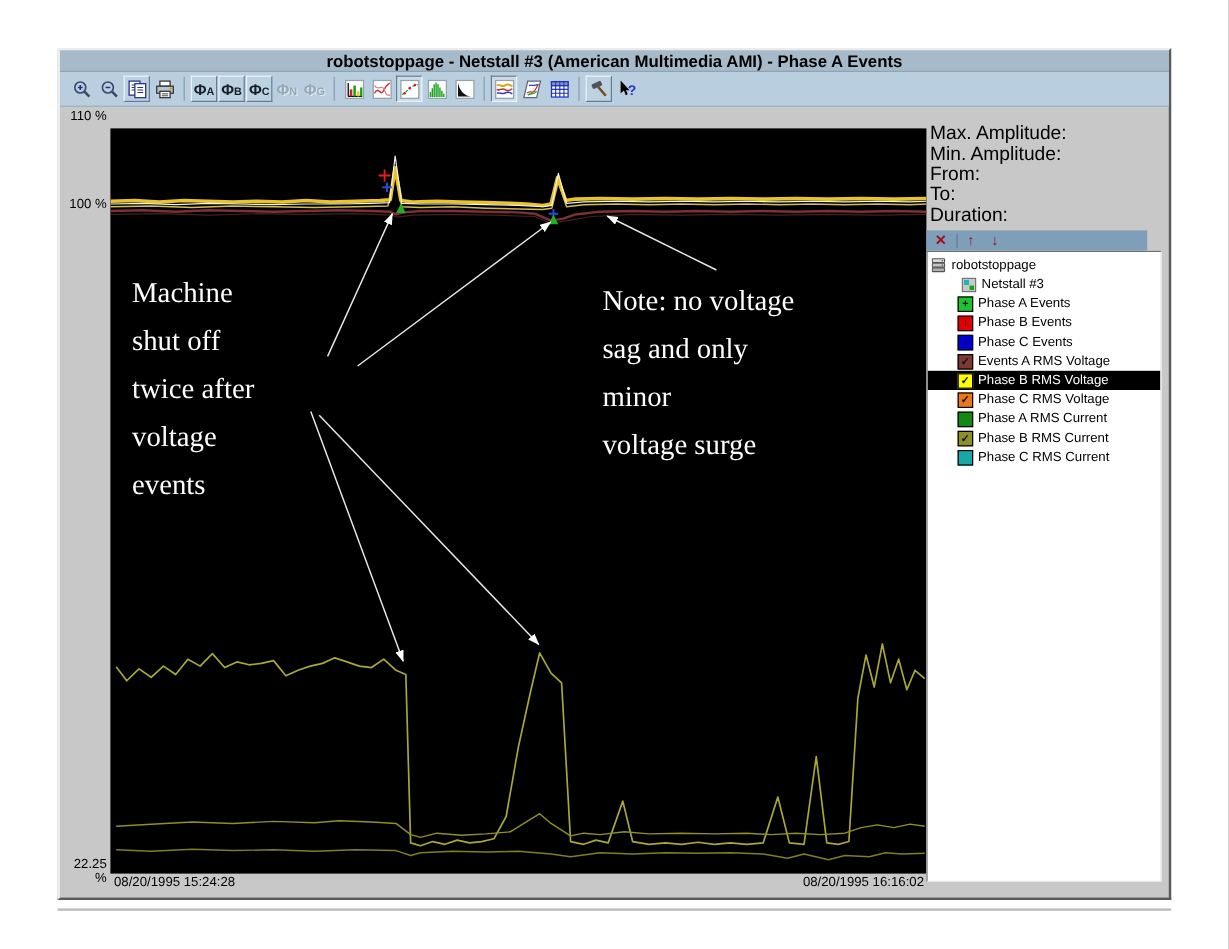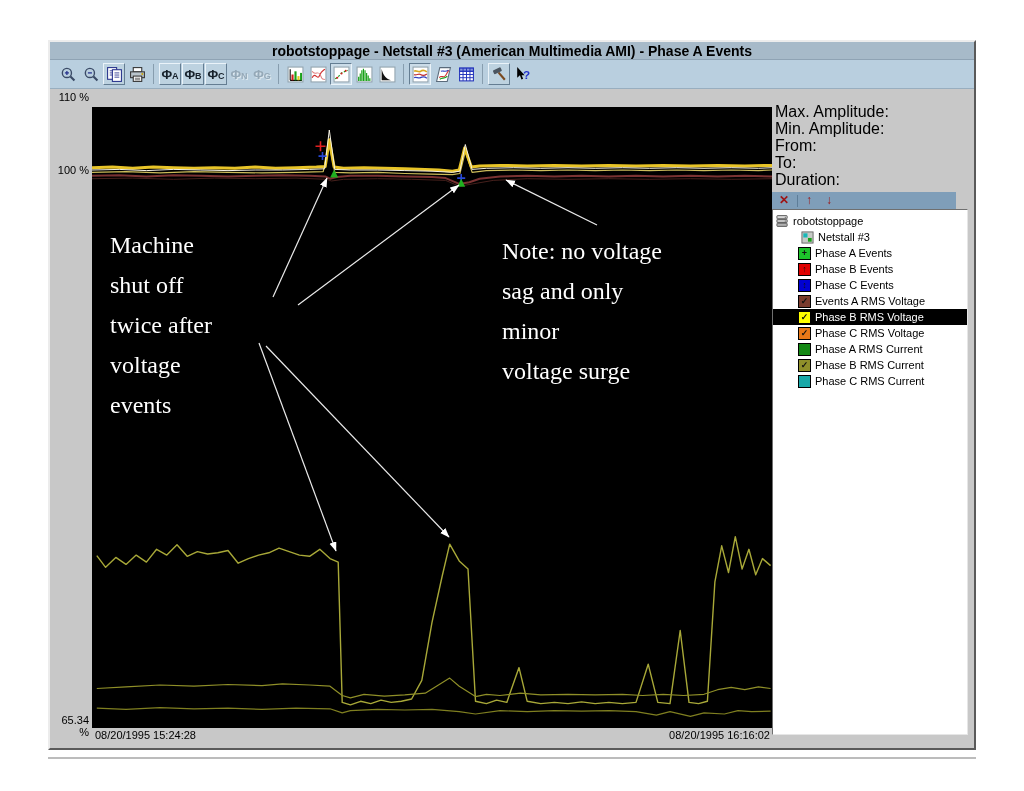--- a/index.html
+++ b/index.html
@@ -210,21 +210,21 @@
             <path d="M3 1v10l2.6-2.2L7 12.6l1.6-.7-1.4-3.2H10z" fill="#000"></path>
             <text x="8.5" y="12.5" font-size="11" font-weight="bold" fill="#2233cc" font-family="Liberation Sans,sans-serif">?</text>
           </svg>
         </span>
       </div>
     </div>
   <div class="client">
     <div class="chart-region">
       <div class="yl" style="top:2px">110 %</div>
       <div class="yl" style="top:75px">100 %</div>
-      <div class="yl" style="top:625px">65.34 %</div>
+      <div class="yl" style="top:625px">22.25 %</div>
       <div class="plot-area">
         <svg id="plot-svg" width="680" height="621" viewBox="0 0 680 621">
             <defs>
               <marker id="ah" markerWidth="10" markerHeight="8" refX="7.5" refY="3" orient="auto">
                 <path d="M0 0L8 3L0 6Z" fill="#fff"></path>
               </marker>
             </defs>
             <polyline points="0.0,65.3 34.0,64.7 68.0,65.9 102.0,64.7 136.0,65.3 170.0,65.9 204.0,65.3 231.2,64.7 237.3,37.5 242.8,65.3 258.4,65.9 285.6,65.3 312.8,66.5 340.0,67.1 360.4,67.6 367.9,66.5 373.3,44.4 380.1,65.3 394.4,63.6 421.6,63.0 448.8,63.6 476.0,63.0 503.2,63.6 530.4,63.0 557.6,63.6 584.8,63.0 612.0,63.6 639.2,63.0 666.4,63.6 680.0,63.0" fill="none" stroke="#cdbc5a" stroke-width="1.2" stroke-linejoin="round"></polyline>
             <polyline points="0.0,60.7 20.4,60.1 40.8,61.3 61.2,60.1 81.6,60.7 102.0,61.3 122.4,60.7 142.8,61.3 163.2,60.1 183.6,61.3 204.0,60.7 224.4,60.1 233.2,59.5 237.3,32.8 242.1,60.1 251.6,61.3 272.0,60.7 292.4,61.3 312.8,61.8 333.2,62.4 346.8,63.0 360.4,64.2 367.2,63.0 372.6,41.0 379.4,60.1 387.6,58.9 408.0,58.4 435.2,58.9 462.4,58.4 489.6,58.9 516.8,58.4 544.0,58.9 571.2,58.4 598.4,58.9 625.6,58.4 652.8,58.9 680.0,58.4" fill="none" stroke="#e8c428" stroke-width="3" stroke-linejoin="round"></polyline>
             <polyline points="0.0,63.0 27.2,62.4 54.4,63.6 81.6,62.4 108.8,63.0 136.0,63.6 163.2,63.0 190.4,63.0 217.6,62.4 232.6,61.8 237.3,23.0 242.8,62.4 258.4,63.0 285.6,63.0 312.8,63.6 340.0,64.2 360.4,65.3 367.9,64.2 373.3,37.5 380.1,62.4 394.4,61.3 421.6,60.7 448.8,61.3 476.0,60.7 503.2,61.3 530.4,60.7 557.6,61.3 584.8,60.7 612.0,61.3 639.2,60.7 666.4,61.3 680.0,60.7" fill="none" stroke="#f6f2e4" stroke-width="1" stroke-linejoin="round"></polyline>

